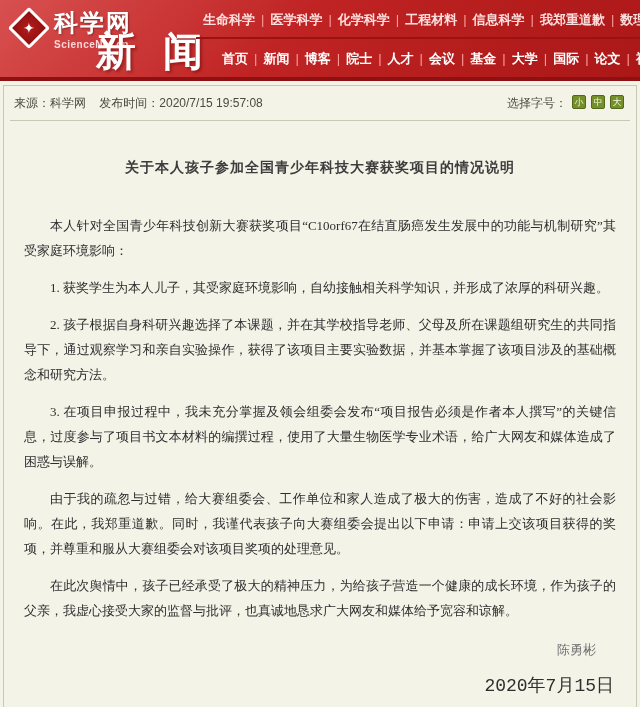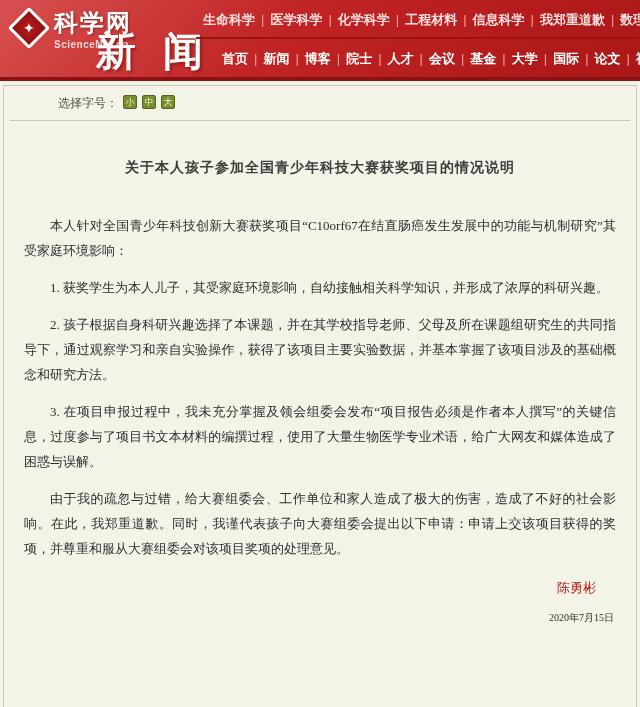--- a/index.html
+++ b/index.html
@@ -73,26 +73,26 @@
   }
   .article-body{ margin:36px 20px 0 20px; }
   .para{
     font-family:"Liberation Serif","DejaVu Serif",serif;
     font-size:13px; line-height:25px; color:#2e2e2e;
     text-indent:2em; text-align:justify; margin-bottom:12px;
   }
   .signature{
     margin:18px 40px 0 0; text-align:right;
     font-family:"Liberation Serif","DejaVu Serif",serif;
-    font-size:13px; color:#b91c1c;
+    font-size:13px; color:#737373;
   }
   .sig-date{
     margin:14px 22px 0 0; text-align:right;
-    font-family:Liberation Serif, serif;
-    font-size:10px; color:#2e2e2e;
+    font-family:Liberation Mono, monospace;
+    font-size:18px; color:#2e2e2e;
   }
 </style>
 </head>
 <body>
 
 <div class="header">
   <div class="logo">
     <span class="logo-icon">
       <span class="logo-icon-inner">✦</span>
     </span>
@@ -104,37 +104,42 @@
   <div class="section-title">新 闻</div>
 
   <nav class="nav1"><a class="nav-link">生命科学</a><span class="sep">|</span><a class="nav-link">医学科学</a><span class="sep">|</span><a class="nav-link">化学科学</a><span class="sep">|</span><a class="nav-link">工程材料</a><span class="sep">|</span><a class="nav-link">信息科学</a><span class="sep">|</span><a class="nav-link">我郑重道歉</a><span class="sep">|</span><a class="nav-link">数理科学</a></nav>
   <div class="nav-divider"></div>
   <nav class="nav2"><a class="nav-link">首页</a><span class="sep">|</span><a class="nav-link">新闻</a><span class="sep">|</span><a class="nav-link">博客</a><span class="sep">|</span><a class="nav-link">院士</a><span class="sep">|</span><a class="nav-link">人才</a><span class="sep">|</span><a class="nav-link">会议</a><span class="sep">|</span><a class="nav-link">基金</a><span class="sep">|</span><a class="nav-link">大学</a><span class="sep">|</span><a class="nav-link">国际</a><span class="sep">|</span><a class="nav-link">论文</a><span class="sep">|</span><a class="nav-link">视频</a></nav>
 </div>
 
 <div class="content-box">
 
   <div class="meta">
+    <div class="meta-left">
+      <span>来源：</span><span class="src">科学网</span>
+      <span class="time-label">发布时间：</span><span>2020/7/15 19:57:08</span>
+    </div>
     <div class="meta-right">
       <span>选择字号：</span>
       <span class="fs-btns">
           <button class="fs-btn">小</button>
           <button class="fs-btn">中</button>
           <button class="fs-btn">大</button>
         </span>
     </div>
   </div>
   <hr class="meta-rule">
 
   <h1 class="article-title">关于本人孩子参加全国青少年科技大赛获奖项目的情况说明</h1>
 
   <div class="article-body">
       <p class="para">本人针对全国青少年科技创新大赛获奖项目“C10orf67在结直肠癌发生发展中的功能与机制研究”其受家庭环境影响：</p>
       <p class="para">1. 获奖学生为本人儿子，其受家庭环境影响，自幼接触相关科学知识，并形成了浓厚的科研兴趣。</p>
       <p class="para">2. 孩子根据自身科研兴趣选择了本课题，并在其学校指导老师、父母及所在课题组研究生的共同指导下，通过观察学习和亲自实验操作，获得了该项目主要实验数据，并基本掌握了该项目涉及的基础概念和研究方法。</p>
       <p class="para">3. 在项目申报过程中，我未充分掌握及领会组委会发布“项目报告必须是作者本人撰写”的关键信息，过度参与了项目书文本材料的编撰过程，使用了大量生物医学专业术语，给广大网友和媒体造成了困惑与误解。</p>
       <p class="para">由于我的疏忽与过错，给大赛组委会、工作单位和家人造成了极大的伤害，造成了不好的社会影响。在此，我郑重道歉。同时，我谨代表孩子向大赛组委会提出以下申请：申请上交该项目获得的奖项，并尊重和服从大赛组委会对该项目奖项的处理意见。</p>
+      <p class="para">在此次舆情中，孩子已经承受了极大的精神压力，为给孩子营造一个健康的成长环境，作为孩子的父亲，我虚心接受大家的监督与批评，也真诚地恳求广大网友和媒体给予宽容和谅解。</p>
     </div>
 
   <div class="signature">陈勇彬</div>
   <div class="sig-date">2020年7月15日</div>
 
 </div>
 
 </body></html>

